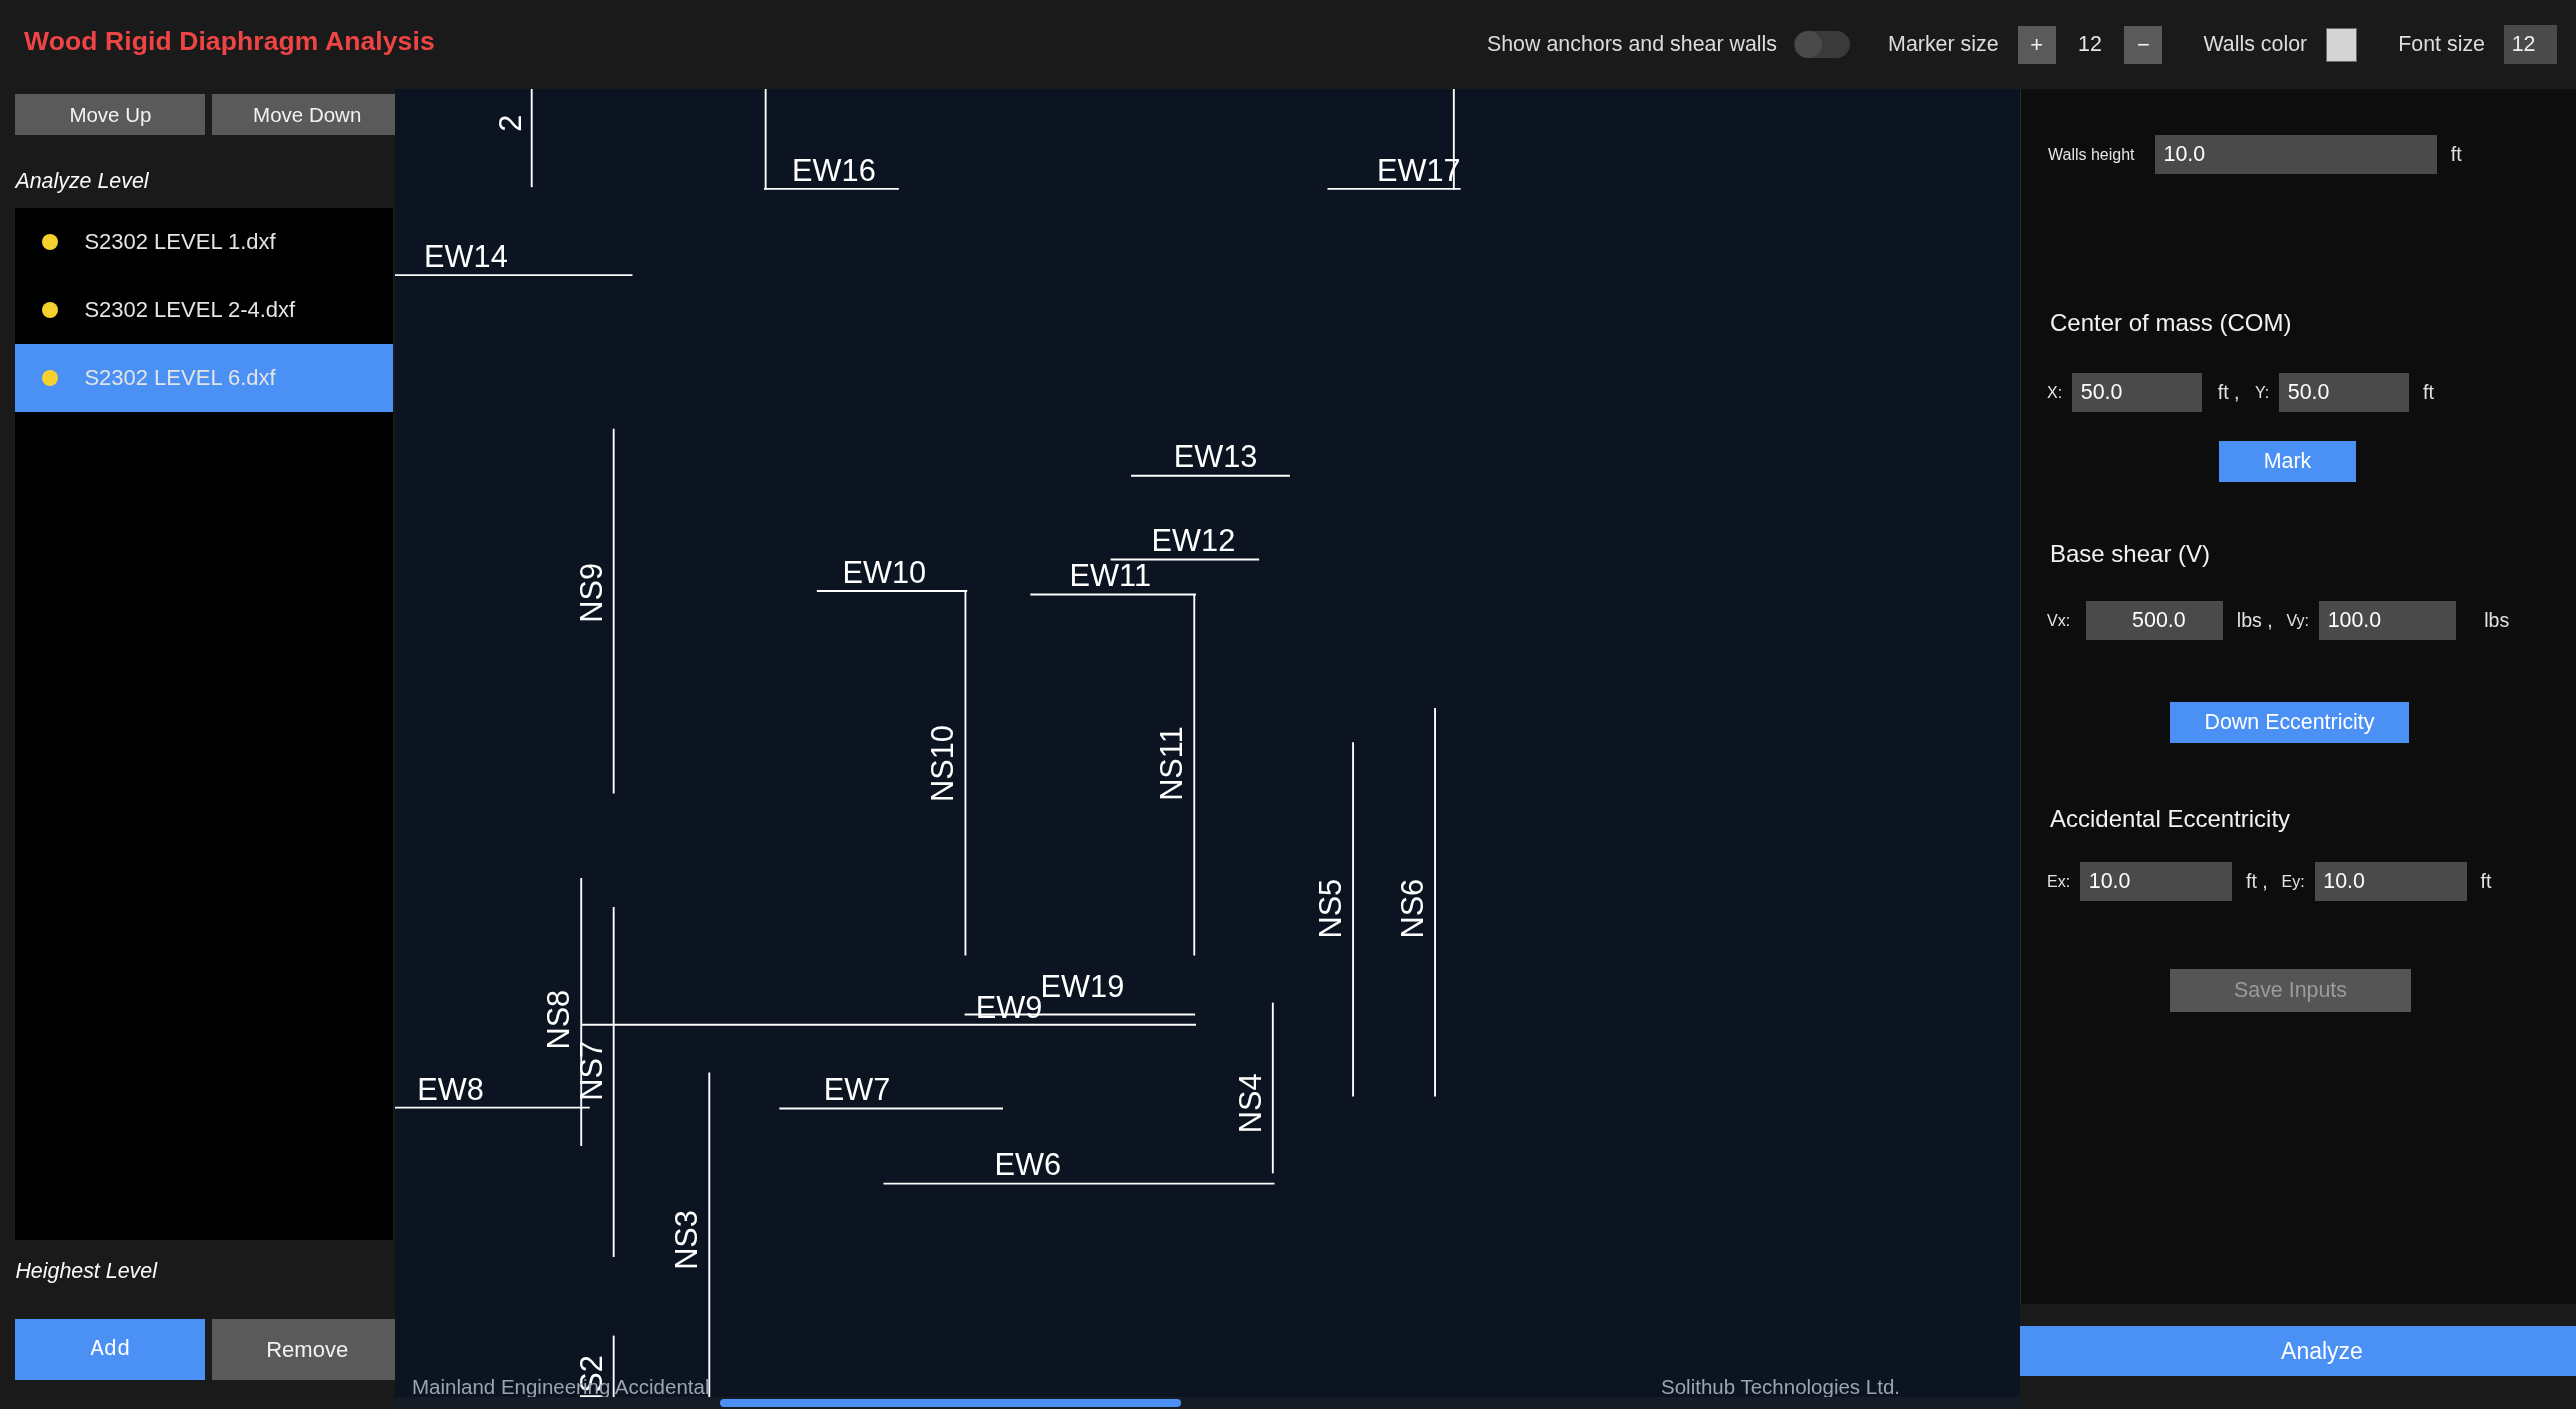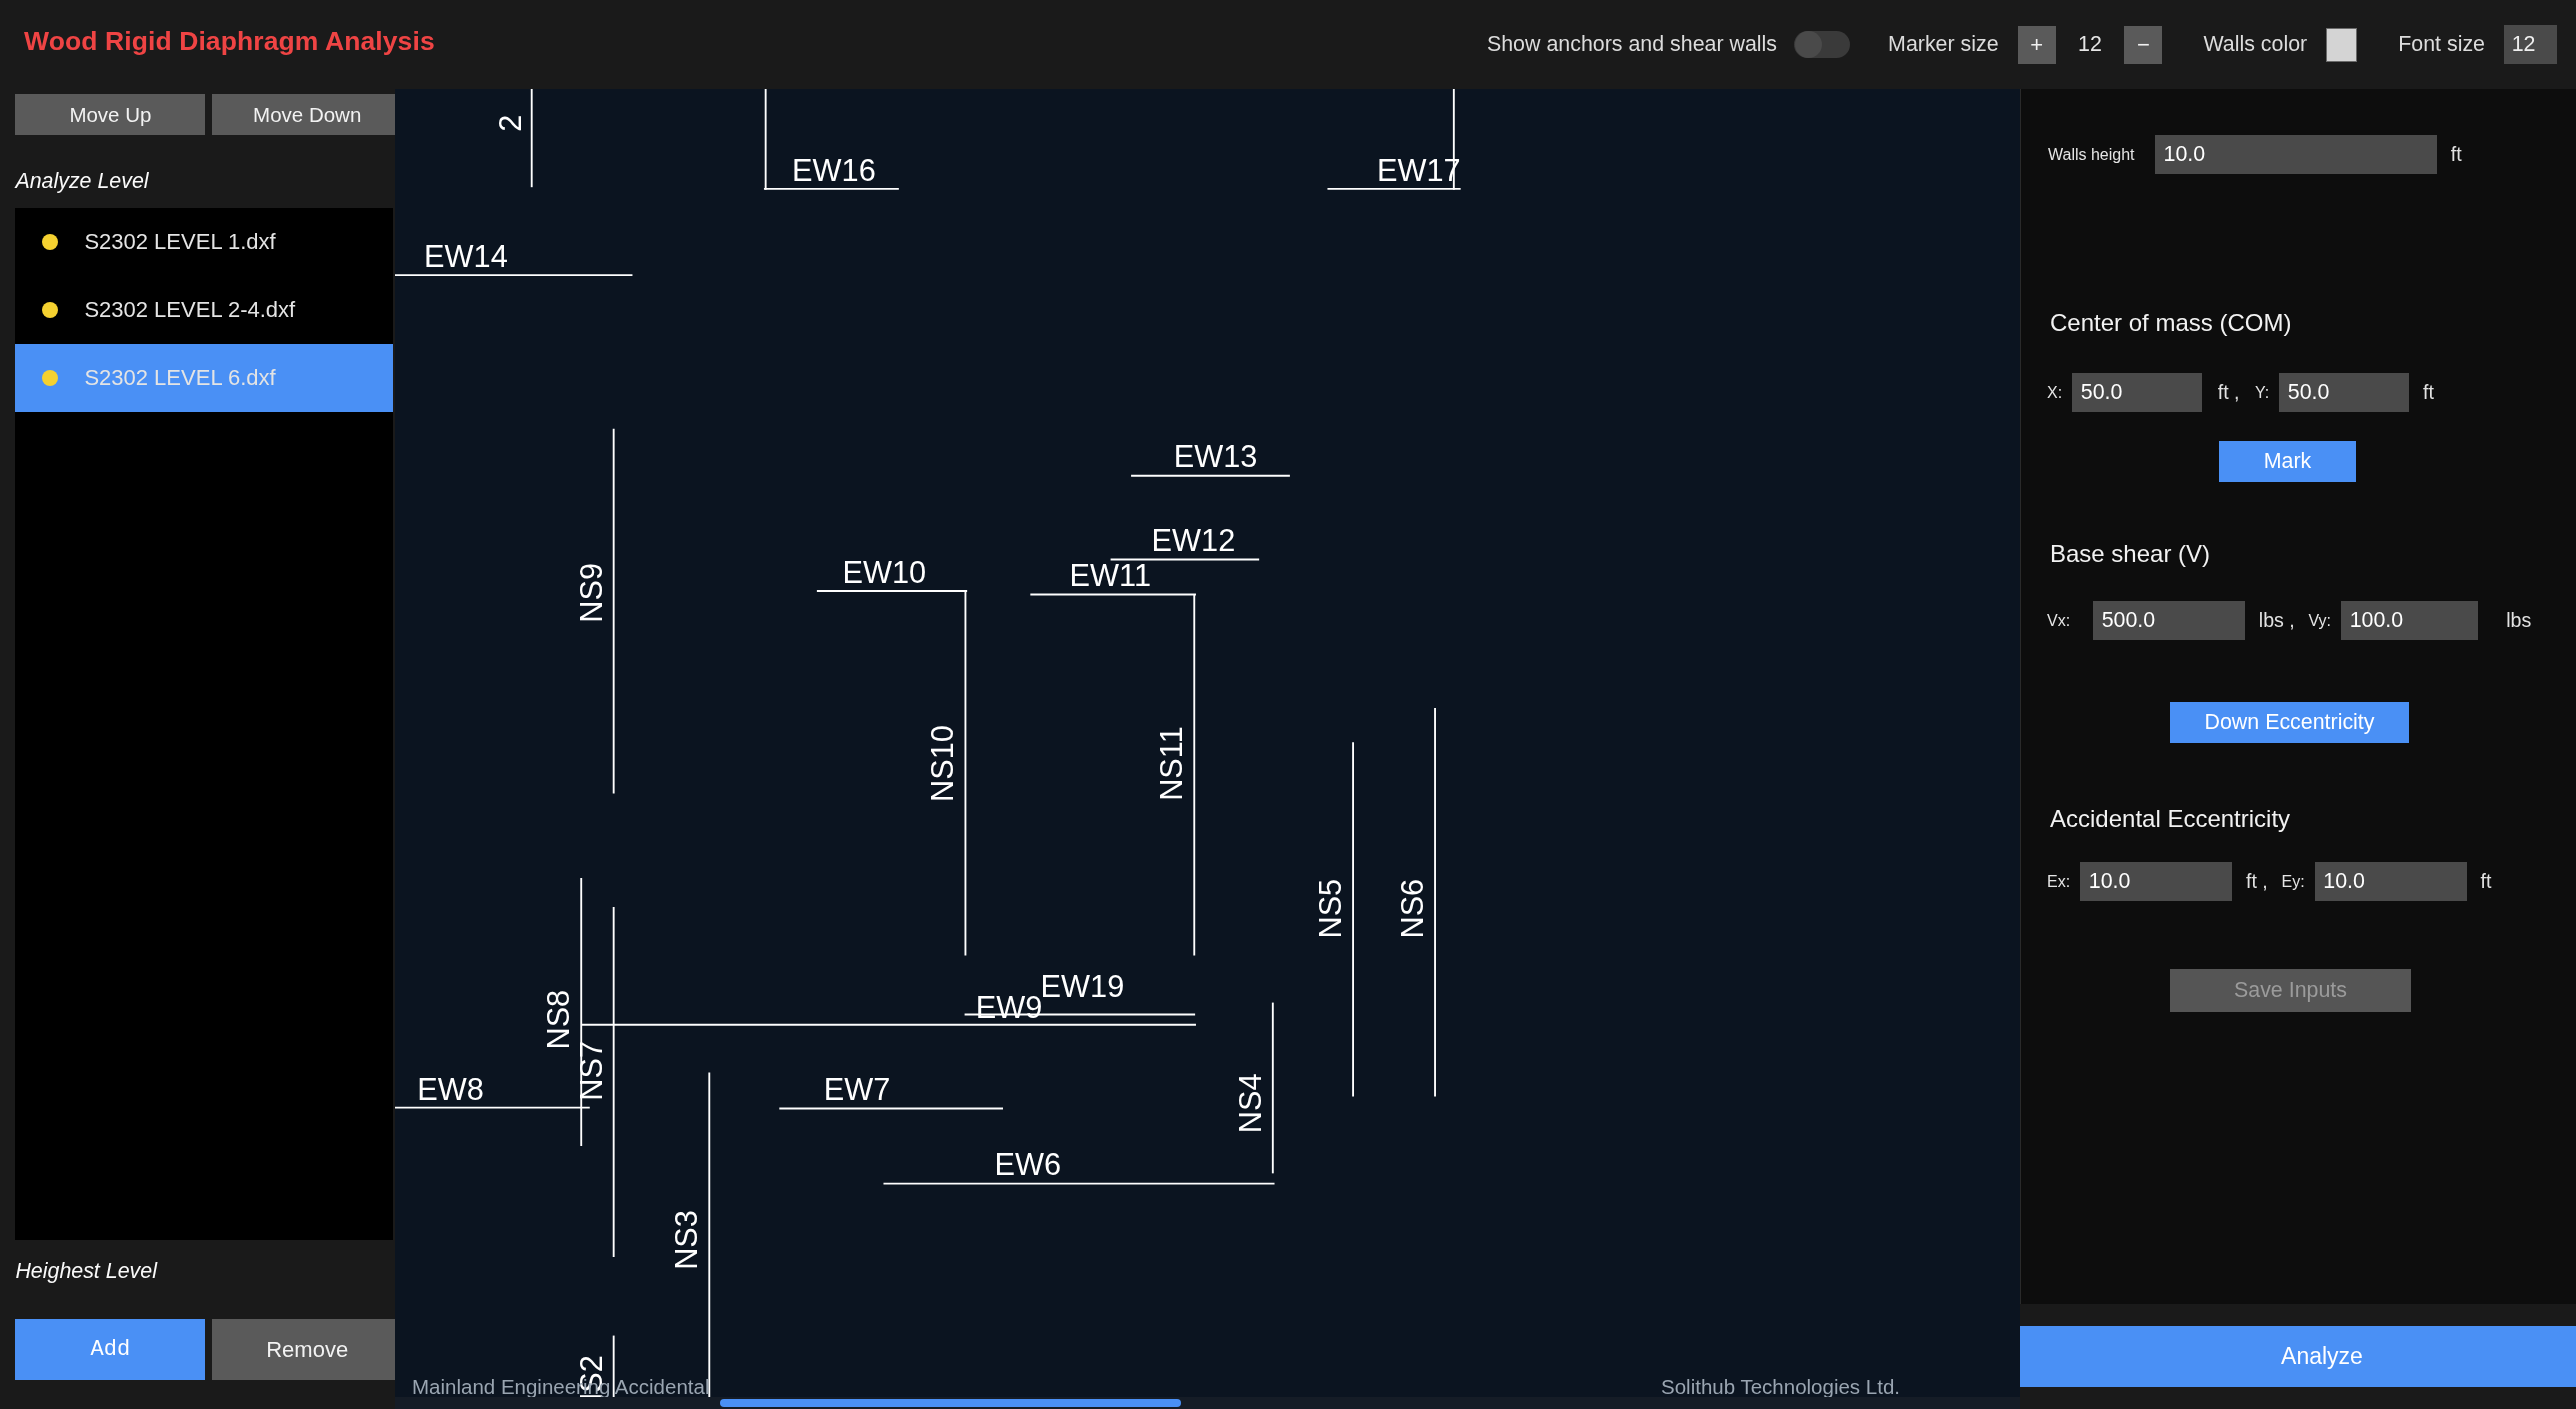--- a/index.html
+++ b/index.html
@@ -167,21 +167,21 @@
     font-family: "Liberation Sans", sans-serif;
   }
   .rp-gray-btn {
     position: absolute;
     background: #555; color: #9b9b9b; border: none;
     font-size: 21.4px; cursor: default; height: 43px;
     font-family: "Liberation Sans", sans-serif;
   }
   .analyze-btn {
     position: absolute; left: 2020px; top: 1326px;
-    width: 556px; height: 61px;
+    width: 556px; height: 50px;
     background: #4a90f5; color: #fff; border: none;
     font-size: 23px; cursor: pointer;
     font-family: "Liberation Sans", sans-serif;
     padding-left: 48px;
   }
   .scrollbar-h {
     position: absolute; left: 395px; bottom: 0;
     width: 1625px; height: 12px; background: #151c26;
   }
   .scrollbar-h .thumb {
@@ -324,21 +324,21 @@
       <input class="rp-input" style="width: 130px; margin-left: 10.2px;" value="50.0">
       <span class="rp-unit" style="margin-left:13.7px;">ft</span>
     </div>
 
     <button class="rp-blue-btn" style="left:198px; top:352px; width:137px;">Mark</button>
 
     <div class="rp-head" style="left:29px; top:451px;">Base shear (V)</div>
 
     <div class="rp-row" style="left:26px; top:512px;">
       <span class="rp-label">Vx:</span>
-      <input class="rp-input" style="width: 152px; margin-left: 23px;" value="500.0">
+      <input class="rp-input" style="width: 137px; margin-left: 16px; text-align: center;" value="500.0">
       <span class="rp-unit" style="margin-left:13.7px;">lbs ,</span>
       <span class="rp-label" style="margin-left:13.7px;">Vy:</span>
       <input class="rp-input" style="width: 137px; margin-left: 10.2px;" value="100.0">
       <span class="rp-unit" style="margin-left:28px;">lbs</span>
     </div>
 
     <button class="rp-blue-btn" style="left:149px; top:613px; width:239px;">Down Eccentricity</button>
 
     <div class="rp-head" style="left:29px; top:716px;">Accidental Eccentricity</div>
 

